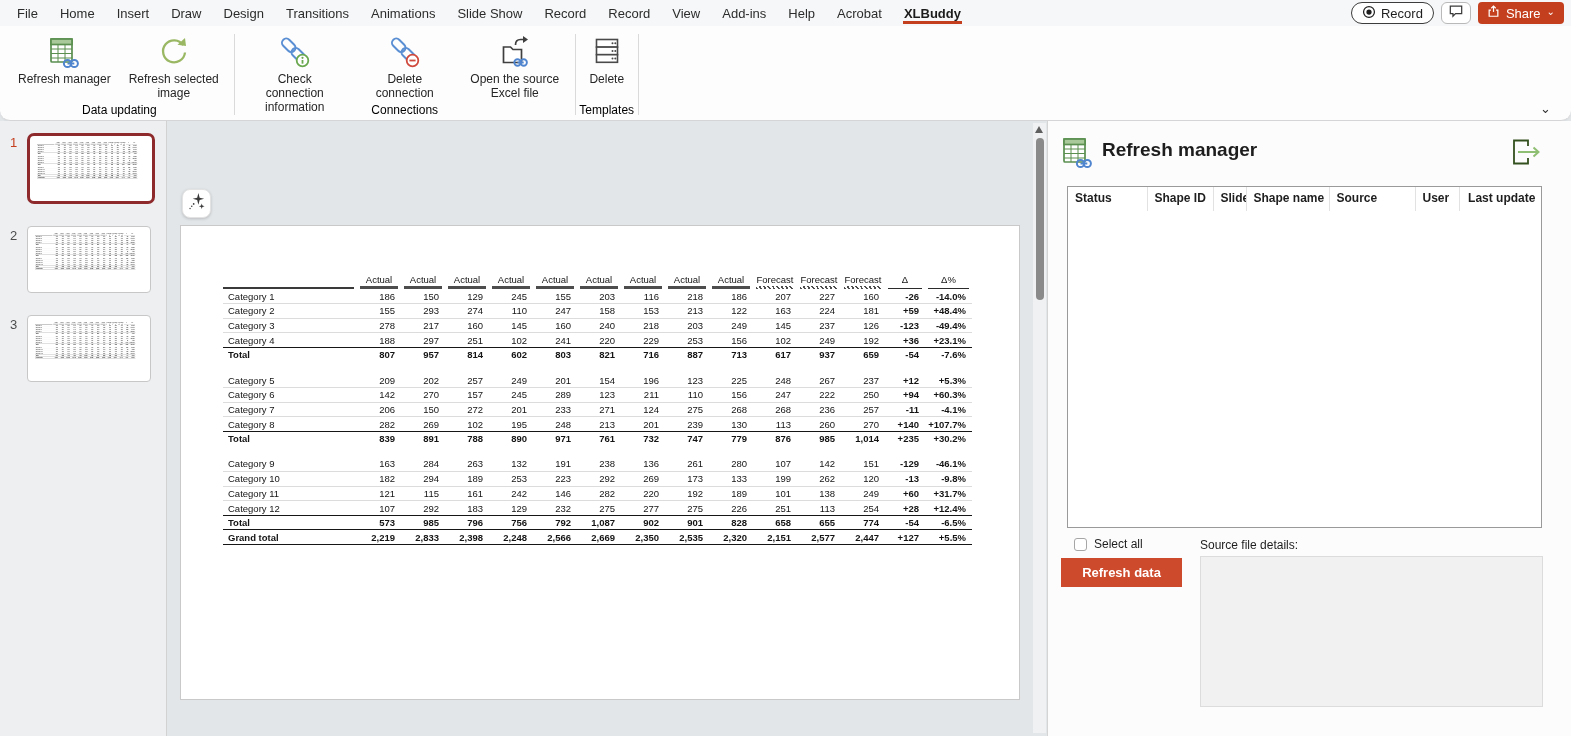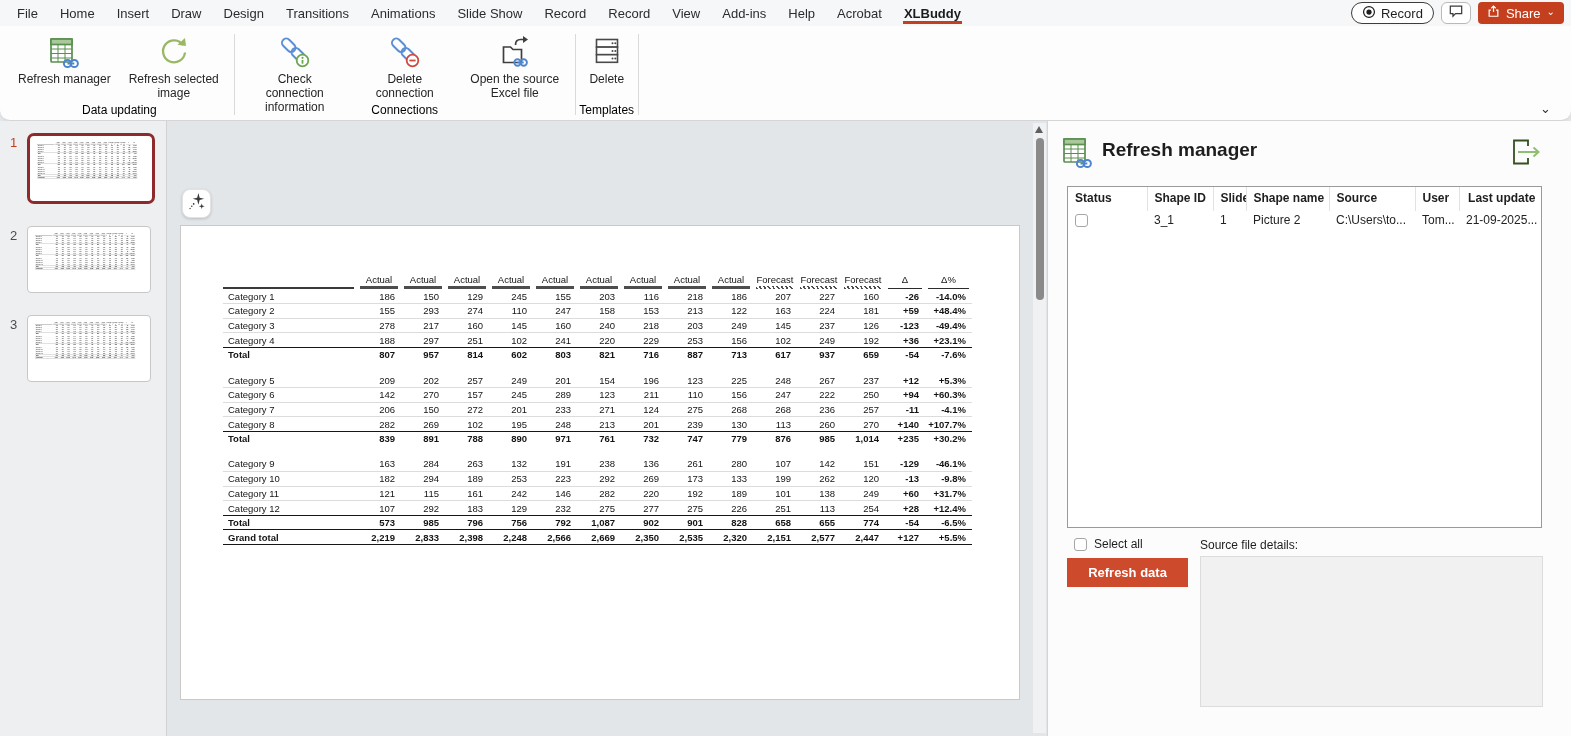--- a/index.html
+++ b/index.html
@@ -69,21 +69,21 @@
   .panel-title { position:absolute; left:54px; top:18px; font-size:19px; font-weight:700; color:#1d1d1d; }
   .export-btn { position:absolute; left:456px; top:12px; width:44px; height:38px; display:flex; align-items:center; justify-content:center; cursor:default; }
   .mgr-box { position:absolute; left:19px; top:65px; width:475px; height:342px; border:1px solid #9a9a9a; background:#fff; overflow:hidden; }
   .mgr-table { border-collapse:collapse; width:473px; font-size:12px; color:#222; table-layout:fixed; }
   .mgr-table th { text-align:left; font-weight:700; padding:4px 4px 6px 7px; border-right:1px solid #e2e2e2; white-space:nowrap; overflow:hidden; color:#1e1e1e; }
   .mgr-table th:last-child { border-right:none;text-align:center; }
   .mgr-table td { padding:2px 4px 2px 7px; height:15px; white-space:nowrap; overflow:hidden; }
   .cb { display:inline-block; width:13px; height:13px; border:1px solid #a6a6a6; border-radius:3px; background:#fff; vertical-align:middle; }
   .select-all { position:absolute; left:26px; top:416px; display:flex; align-items:center; gap:7px; font-size:12px; color:#1e1e1e; }
   .details-label { position:absolute; left:152px; top:417px; font-size:12px; color:#1e1e1e; }
-  .panel-btn { position:absolute; left:19px; width:121px; background:var(--btn,#CE4A2D); color:#fff; font-weight:700; font-size:13px; display:flex; align-items:center; justify-content:center; text-align:center; line-height:15px; cursor:default; }
+  .panel-btn { position:absolute; left:13px; width:121px; background:var(--btn,#CE4A2D); color:#fff; font-weight:700; font-size:13px; display:flex; align-items:center; justify-content:center; text-align:center; line-height:15px; cursor:default; }
   .refresh-btn { top:437px; height:29px; }
   .open-btn { top:470px; height:44px; }
   .details-box { position:absolute; left:152px; top:435px; width:343px; height:151px; background:#f1f1f1; border:1px solid #dcdcdc; }
 </style>
 </head>
 <body>
 
 <div id="app">
 
   <div class="menubar">
@@ -1596,29 +1596,20 @@
               <th>Status</th>
               <th>Shape ID</th>
               <th>Slide</th>
               <th>Shape name</th>
               <th>Source</th>
               <th>User</th>
               <th>Last update</th>
             </tr>
           </thead>
           <tbody>
-            <tr>
-              <td><span class="cb"></span></td>
-              <td>3_1</td>
-              <td>1</td>
-              <td>Picture 2</td>
-              <td>C:\Users\to...</td>
-              <td>Tom...</td>
-              <td>21-09-2025...</td>
-            </tr>
           </tbody>
         </table>
     </div>
     <div class="select-all">
       <span class="cb"></span>
       <span>Select all</span>
     </div>
     <div class="details-label">Source file details:</div>
     <div class="panel-btn refresh-btn">Refresh data</div>
     <div class="details-box"></div>

